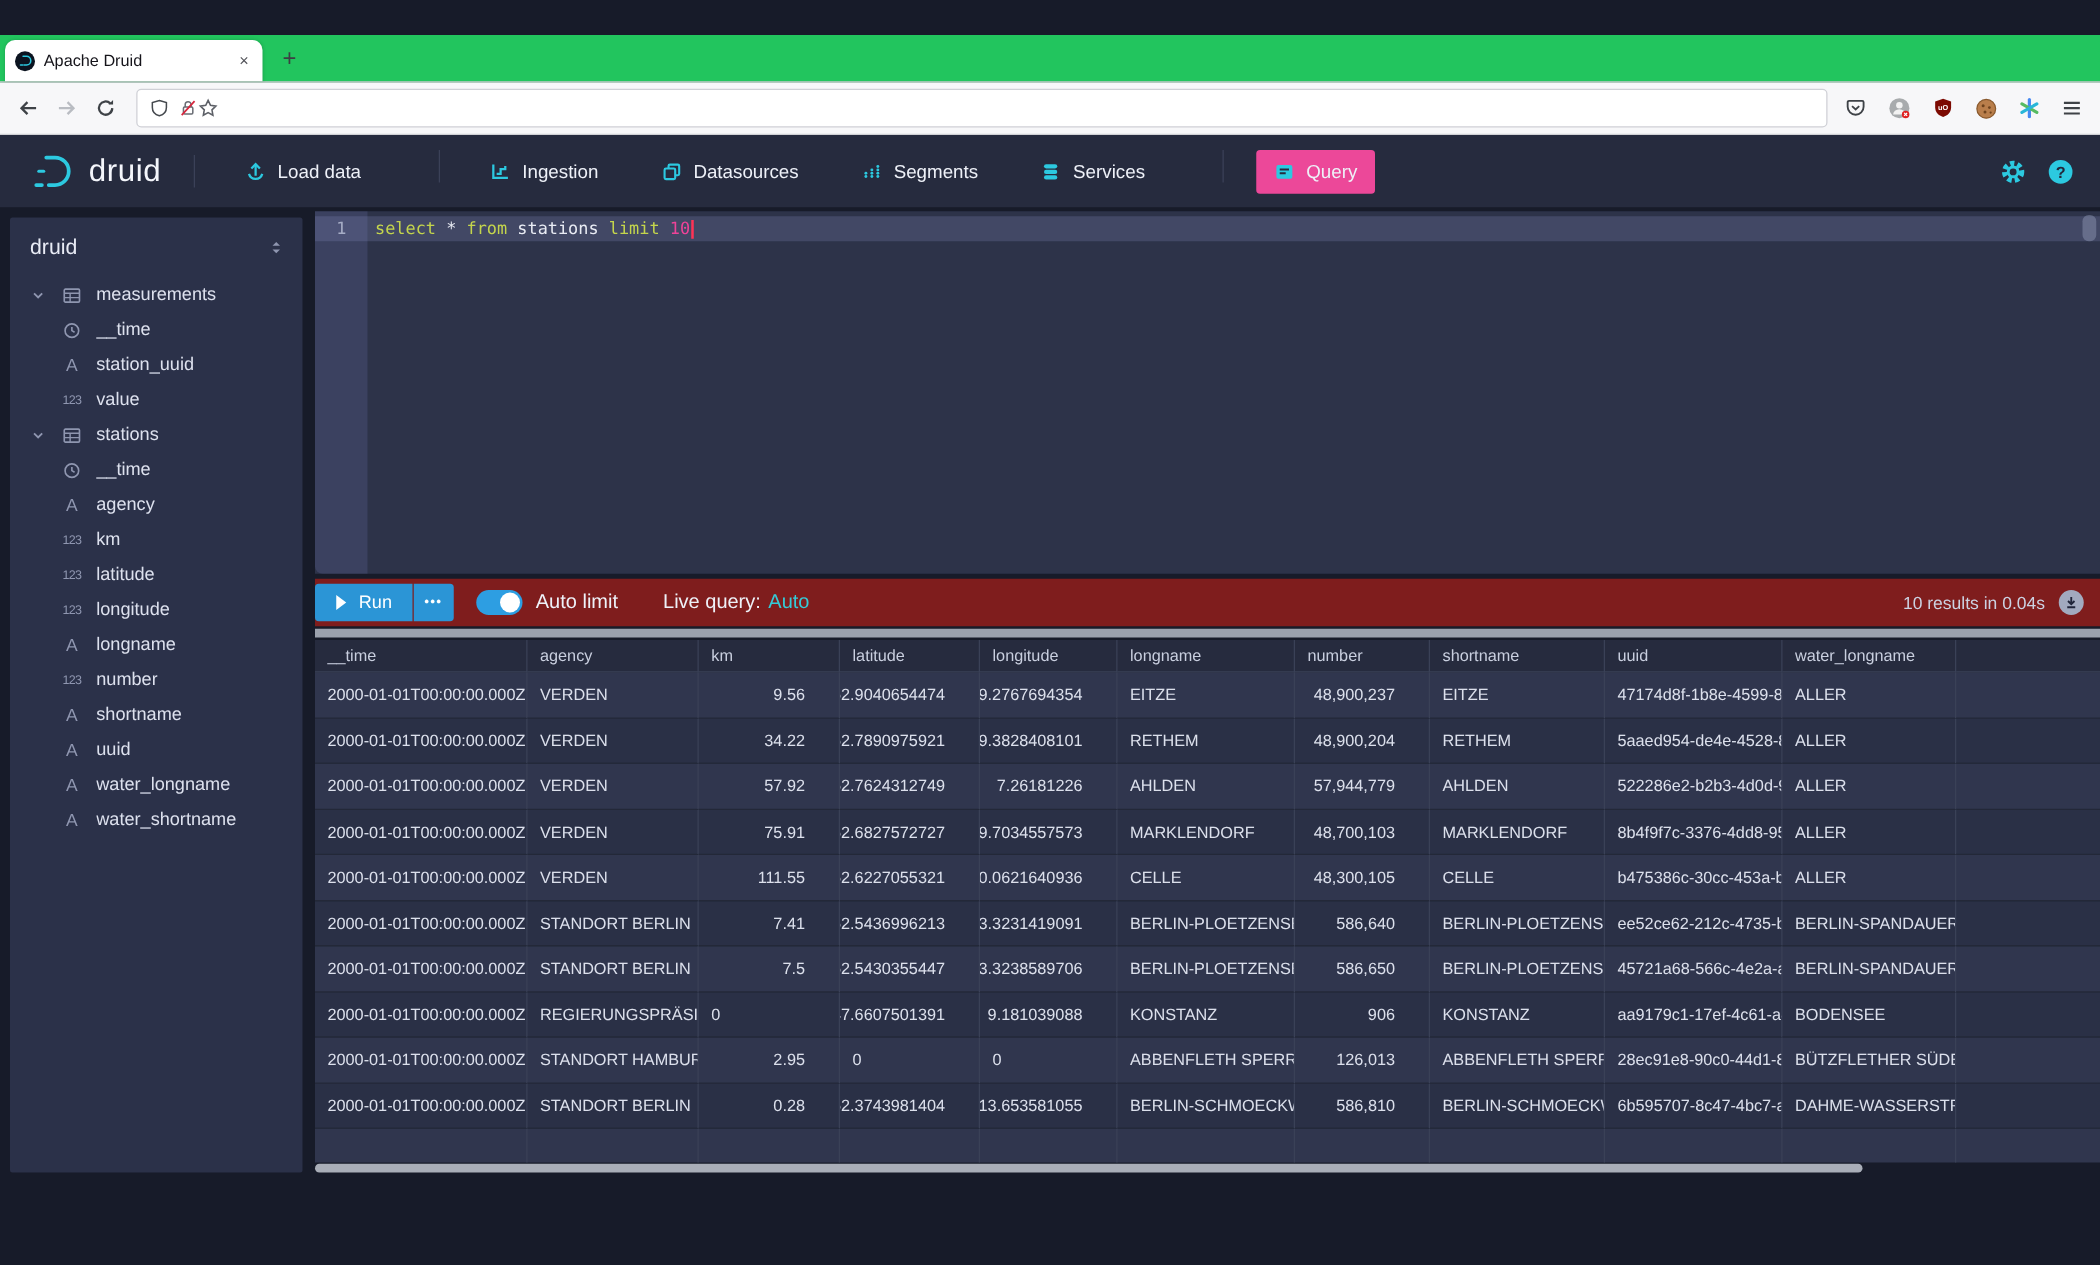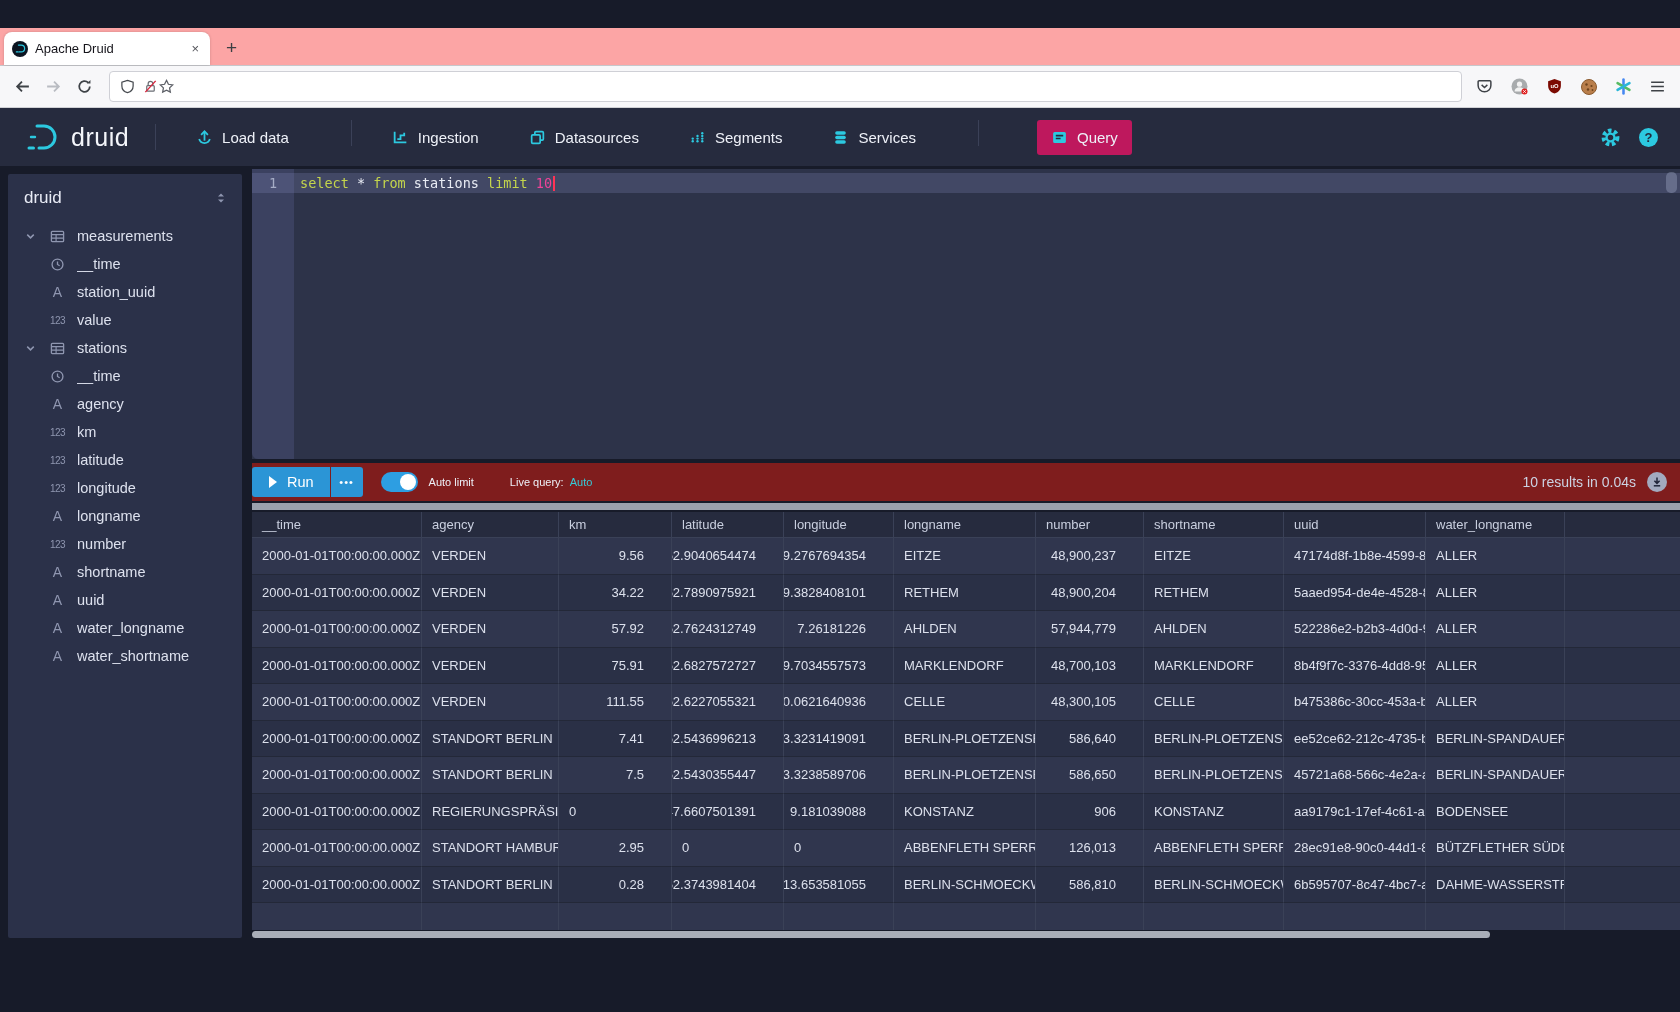--- a/index.html
+++ b/index.html
@@ -12,21 +12,21 @@
     display:flex;align-items:center;}
   .ff-logo{width:18px;height:18px;border-radius:50%;margin-left:8px;
     background:radial-gradient(circle at 35% 65%, #ffe066 0%, #ffb13d 35%, #f3652a 70%, #c33c12 100%);}
   .win-title{position:absolute;left:0;right:0;text-align:center;color:#fbfbfe;font-size:13px;}
   .win-controls{position:absolute;right:10px;top:0;height:28px;display:flex;align-items:center;gap:16px;}
   .win-btn{width:16px;height:16px;display:flex;align-items:center;justify-content:center;cursor:default;}
   .close-circle{width:20px;height:20px;background:#ffffff;border-radius:50%;
     display:flex;align-items:center;justify-content:center;}
 
   
-  .tabbar{position:absolute;left:0;top:28px;right:0;height:38px;background:#fca5a5;
+  .tabbar{position:absolute;left:0;top:28px;right:0;height:38px;background:#22c55e;
     display:flex;align-items:flex-end;border-bottom:1px solid #c6c7cb;}
   .tab{margin-left:4px;height:33px;width:206px;background:#ffffff;border-radius:8px 8px 0 0;
     display:flex;align-items:center;padding:0 8px;box-shadow:0 0 3px rgba(0,0,0,.18);}
   .tab-favicon{width:16px;height:16px;border-radius:50%;background:#0c1420;
     display:flex;align-items:center;justify-content:center;flex:none;}
   .tab-title{flex:1;margin-left:7px;font-size:13px;color:#15141a;white-space:nowrap;overflow:hidden;}
   .tab-close{color:#55565c;font-size:13px;padding:0 3px;}
   .newtab{margin-left:10px;margin-bottom:6px;font-size:19px;color:#3c3f43;padding:0 6px;}
 
   
@@ -42,21 +42,21 @@
 
   
   .appheader{position:absolute;left:0;top:108px;right:0;height:58px;background:#262b3e;
     display:flex;align-items:center;}
   .druid-logo{display:flex;align-items:center;margin-left:26px;gap:9px;}
   .druid-logo-text{color:#f4f6fb;font-size:25px;letter-spacing:.5px;}
   .hdr-sep{width:1px;height:26px;background:#3b4158;margin:0 26px;flex:none;}
   .nav-items{display:flex;align-items:flex-start;}
   .nav-item{display:flex;align-items:center;gap:9px;color:#eef1f8;font-size:15px;
     padding:9px 14px;border-radius:3px;margin-right:22px;cursor:pointer;white-space:nowrap;}
-  .nav-item.active{background:#be185d;margin-right:0;margin-left:32px;}
+  .nav-item.active{background:#ec4899;margin-right:0;}
   .hdr-right{margin-left:auto;display:flex;align-items:center;gap:18px;margin-right:22px;}
   .help-circle{width:19px;height:19px;border-radius:50%;background:#2cc9e0;color:#23283a;
     font-size:13px;font-weight:bold;display:flex;align-items:center;justify-content:center;}
 
   
   .content{position:absolute;left:0;top:166px;right:0;bottom:0;background:#171b29;}
 
   
   .sidebar{position:absolute;left:8px;top:8px;width:234px;height:764px;background:#2b3149;
     border-radius:2px;overflow:hidden;}
@@ -90,21 +90,21 @@
   .runbar{position:absolute;left:252px;top:297px;right:0;height:38px;background:#7f1d1d;
     display:flex;align-items:center;}
   .run-btn{height:30px;background:#2b95d6;color:#fff;border-radius:3px 0 0 3px;display:flex;
     align-items:center;gap:9px;padding:0 16px;font-size:14.5px;cursor:pointer;}
   .more-btn{height:30px;width:32px;background:#2b95d6;color:#fff;border-radius:0 3px 3px 0;
     margin-left:1px;display:flex;align-items:center;justify-content:center;font-size:11px;
     letter-spacing:1px;cursor:pointer;}
   .switch{width:37px;height:20px;border-radius:10px;background:#2d9ee2;margin-left:18px;
     position:relative;cursor:pointer;flex:none;}
   .switch-knob{position:absolute;right:2px;top:2px;width:16px;height:16px;border-radius:50%;background:#fff;}
-  .runbar-label{color:#eef1f8;font-size:11px;margin-left:11px;}
+  .runbar-label{color:#eef1f8;font-size:16px;margin-left:11px;}
   .livequery{margin-left:36px;}
   .livequery-val{color:#35cbd8;margin-left:6px;cursor:pointer;}
   .results-info{margin-left:auto;color:#ccd2e2;font-size:14px;display:flex;align-items:center;gap:11px;
     margin-right:13px;}
   .dl-circle{width:20px;height:20px;border-radius:50%;background:#a2aabf;display:flex;
     align-items:center;justify-content:center;cursor:pointer;}
 
   
   .splitter{position:absolute;left:252px;top:337px;right:0;height:7px;background:#9ba1ad;cursor:row-resize;}
 

